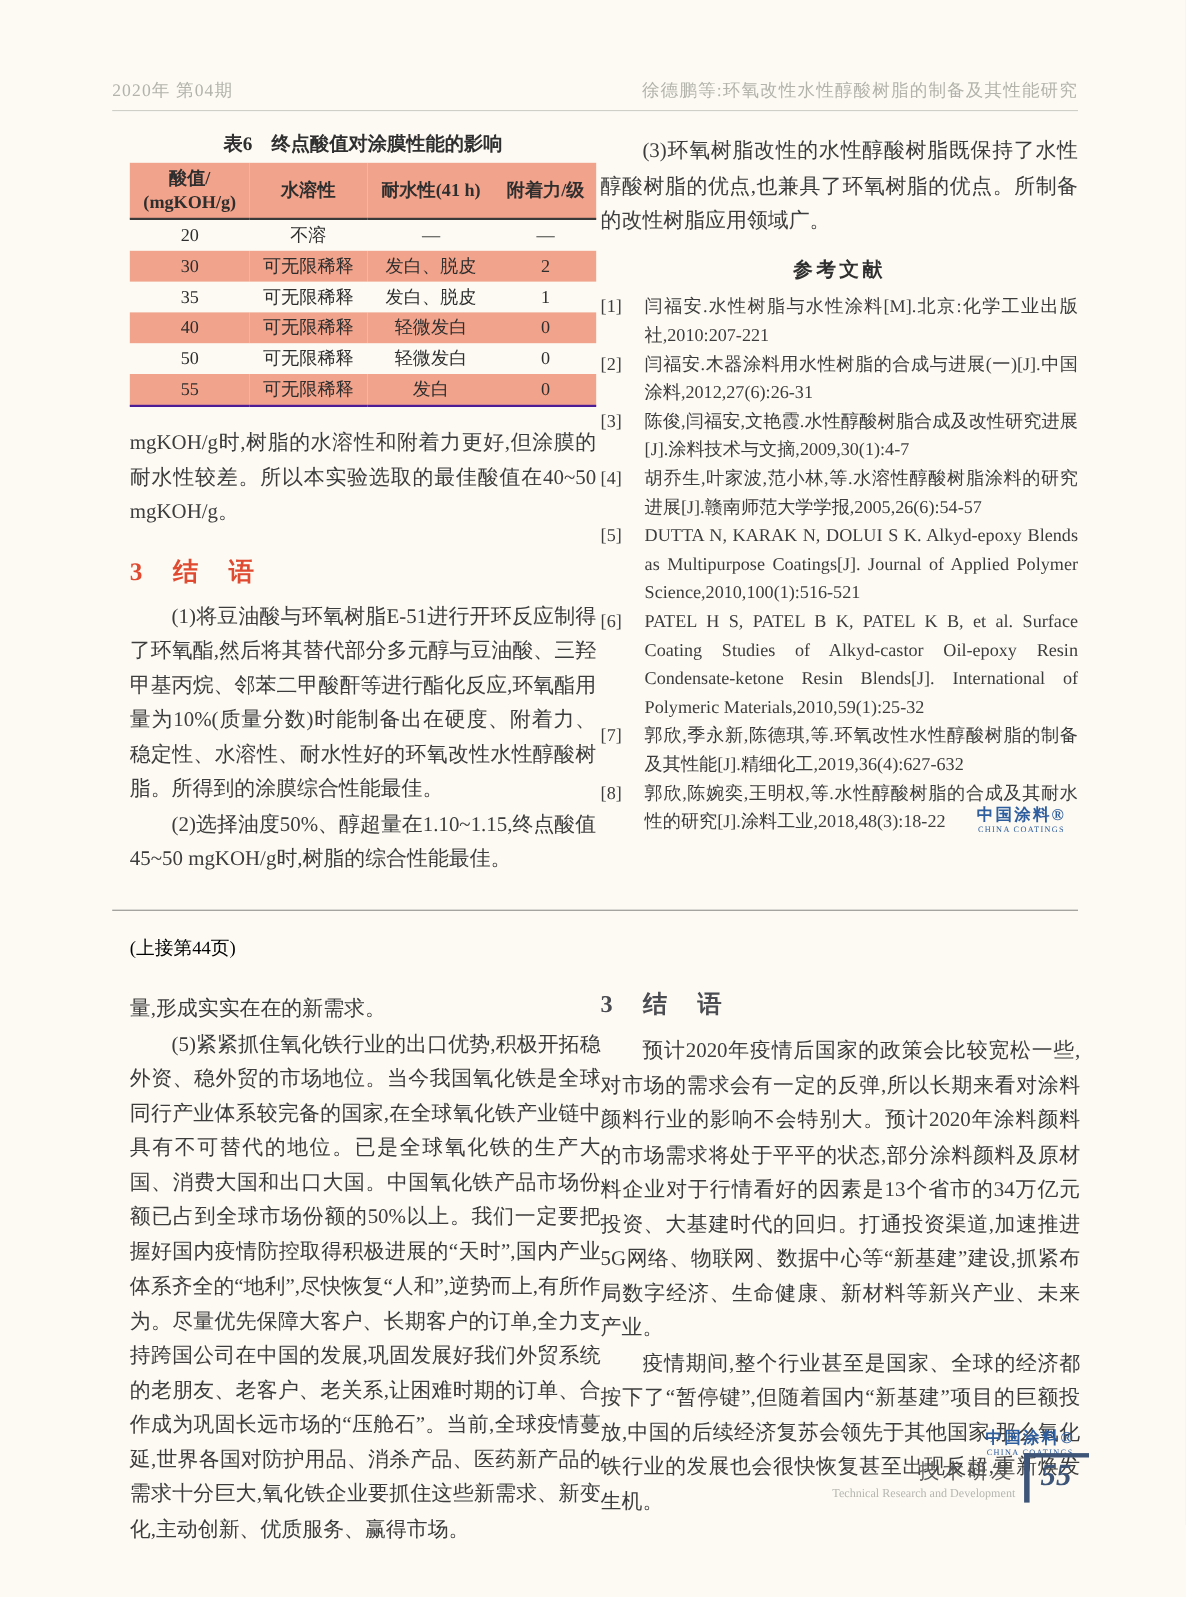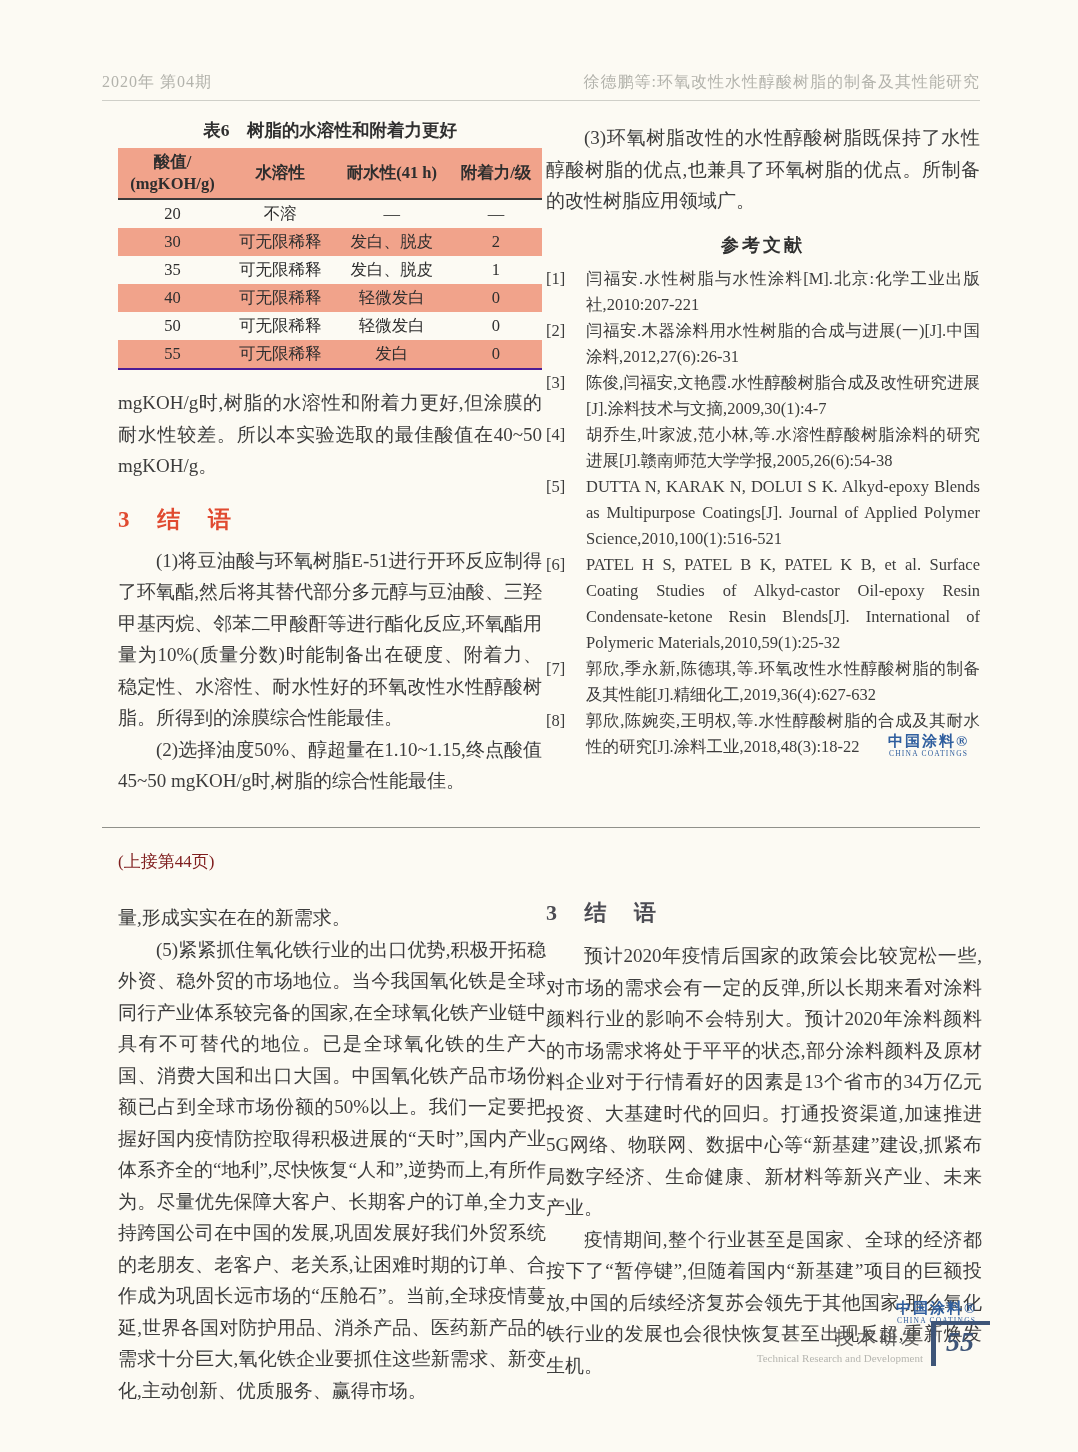--- a/index.html
+++ b/index.html
@@ -44,42 +44,42 @@
   .ref-num{flex:0 0 40px;}
   .ref-text{flex:1;text-align:justify;}
   
   .logo{position:absolute;text-align:center;color:#2f5e9e;line-height:1.1;}
   .logo-zh{font-size:15px;font-weight:bold;letter-spacing:2px;}
   .logo-en{font-size:7.5px;letter-spacing:1.2px;}
   .logo1{left:888px;top:733px;}
   .logo2{left:896px;top:1300px;}
   
   .split{position:absolute;left:102px;right:98px;top:827px;border-top:1px solid #90908a;}
-  .cont-note{position:absolute;left:118px;top:850px;font-size:17px;color:#7f1d1d;}
+  .cont-note{position:absolute;left:118px;top:850px;font-size:17px;color:#000000;}
   
   .footer{position:absolute;right:88px;top:1321px;display:flex;align-items:flex-start;justify-content:center;}
   .f-labels{text-align:right;margin-right:8px;padding-top:4px;}
   .f-zh{font-size:19px;color:#5c5c5c;letter-spacing:3px;}
   .f-en{font-size:11px;color:#b6b6b0;margin-top:1px;}
   .f-page{border-top:4px solid #3e5578;border-left:5px solid #3e5578;
           padding:1px 16px 8px 10px;color:#3e5578;
           font-size:28px;font-style:italic;font-weight:bold;}
 </style>
 </head>
 <body>
 
 <div class="page">
 
   <div class="hdr">
     <span>2020年  第04期</span>
     <span>徐德鹏等:环氧改性水性醇酸树脂的制备及其性能研究</span>
   </div>
 
   <div class="col col-lt">
-    <p class="cap-zh">表6　树脂的水溶性和附着力更好</p>
+    <p class="cap-zh">表6　终点酸值对涂膜性能的影响</p>
 
     <table class="t6">
       <thead>
         <tr>
           <th class="th-first">酸值/
 (mgKOH/g)</th>
           <th>水溶性</th>
           <th>耐水性(41 h)</th>
           <th>附着力/级</th>
         </tr>
@@ -144,21 +144,21 @@
     <div class="ref">
       <span class="ref-num">[2]</span>
       <span class="ref-text">闫福安.木器涂料用水性树脂的合成与进展(一)[J].中国涂料,2012,27(6):26-31</span>
     </div>
     <div class="ref">
       <span class="ref-num">[3]</span>
       <span class="ref-text">陈俊,闫福安,文艳霞.水性醇酸树脂合成及改性研究进展[J].涂料技术与文摘,2009,30(1):4-7</span>
     </div>
     <div class="ref">
       <span class="ref-num">[4]</span>
-      <span class="ref-text">胡乔生,叶家波,范小林,等.水溶性醇酸树脂涂料的研究进展[J].赣南师范大学学报,2005,26(6):54-38</span>
+      <span class="ref-text">胡乔生,叶家波,范小林,等.水溶性醇酸树脂涂料的研究进展[J].赣南师范大学学报,2005,26(6):54-57</span>
     </div>
     <div class="ref">
       <span class="ref-num">[5]</span>
       <span class="ref-text">DUTTA N, KARAK N, DOLUI S K. Alkyd-epoxy Blends as Multipurpose Coatings[J]. Journal of Applied Polymer Science,2010,100(1):516-521</span>
     </div>
     <div class="ref">
       <span class="ref-num">[6]</span>
       <span class="ref-text">PATEL H S, PATEL B K, PATEL K B, et al. Surface Coating Studies of Alkyd-castor Oil-epoxy Resin Condensate-ketone Resin Blends[J]. International of Polymeric Materials,2010,59(1):25-32</span>
     </div>
     <div class="ref">

